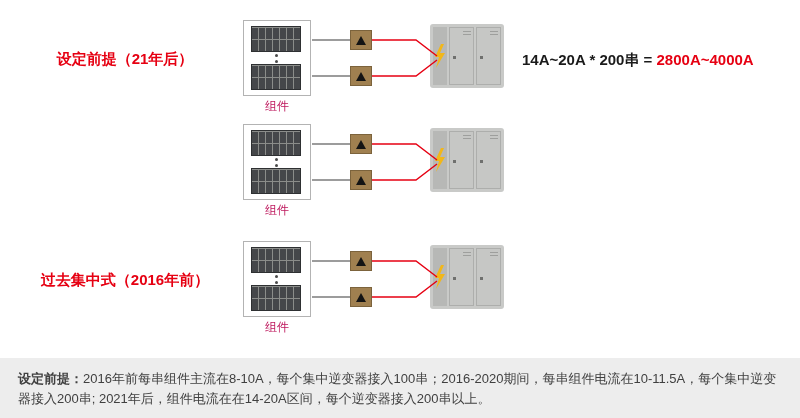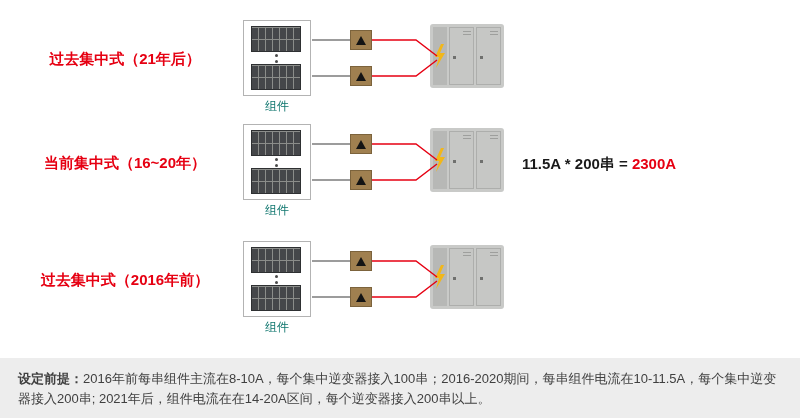--- a/index.html
+++ b/index.html
@@ -22,21 +22,21 @@
     background-image:
       repeating-linear-gradient(90deg,transparent 0 6px,#8b8d8a 6px 7px),
       repeating-linear-gradient(0deg,transparent 0 11px,#8b8d8a 11px 12px);
   }
   .panel-top{top:5px;}
   .panel-bottom{top:43px;}
   .dots{position:absolute;left:31px;top:33px;width:3px;}
   .dots i{display:block;width:3px;height:3px;background:#4a4a4a;border-radius:50%;margin-bottom:3px;}
   .module-caption{
     position:absolute;left:243px;top:88px;width:68px;text-align:center;
-    font-size:12px;color:#0f766e;
+    font-size:12px;color:#be185d;
   }
   .wires{position:absolute;left:300px;top:0;width:145px;height:100px;overflow:visible;z-index:3;}
   .fuse{
     position:absolute;left:350px;width:22px;height:20px;background:#a08050;
     border:1px solid #7c633c;box-sizing:border-box;z-index:2;
     display:flex;align-items:center;justify-content:center;
   }
   .fuse-top{top:20px;}
   .fuse-bottom{top:56px;}
   .tri{width:0;height:0;border-left:5px solid transparent;border-right:5px solid transparent;border-bottom:9px solid #141414;}
@@ -61,59 +61,21 @@
     box-sizing:border-box;padding:11px 18px 0 18px;font-size:13px;color:#404040;line-height:1.55;
   }
   .footer .prefix{font-weight:700;}
 </style>
 </head>
 <body>
 
 <div class="canvas">
 
   <div class="row" style="top:10px">
-    <div class="row-label">过去集中式（21年后）</div>
-    <div class="module">
-      <div class="panel panel-top"></div>
-      <div class="dots">
-          <i></i>
-          <i></i>
-        </div>
-      <div class="panel panel-bottom"></div>
-    </div>
-    <div class="module-caption">组件</div>
-    <svg class="wires">
-      <path d="M12,30 H50" stroke="#3a3a3a" stroke-width="1.2" fill="none"></path>
-      <path d="M12,66 H50" stroke="#3a3a3a" stroke-width="1.2" fill="none"></path>
-      <path d="M72,30 H116 L137,46" stroke="#e60012" stroke-width="1.4" fill="none"></path>
-      <path d="M72,66 H116 L137,50" stroke="#e60012" stroke-width="1.4" fill="none"></path>
-    </svg>
-    <div class="fuse fuse-top">
-        <span class="tri"></span>
-      </div>
-    <div class="fuse fuse-bottom">
-        <span class="tri"></span>
-      </div>
-    <div class="cabinet">
-      <div class="cab-left">
-        <svg width="12" height="24" viewBox="0 0 12 24">
-          <polygon points="7,0 1,13 5,13 2,24 11,9 6,9 10,0" fill="#f2b719"></polygon>
-        </svg>
-      </div>
-      <div class="cab-door">
-          <span class="handle"></span>
-        </div>
-      <div class="cab-door">
-          <span class="handle"></span>
-        </div>
-    </div>
-  </div>
-
-  <div class="row" style="top:114px">
-    <div class="row-label">当前集中式（16~20年）</div>
+    <div class="row-label">设定前提（21年后）</div>
     <div class="module">
       <div class="panel panel-top"></div>
       <div class="dots">
           <i></i>
           <i></i>
         </div>
       <div class="panel panel-bottom"></div>
     </div>
     <div class="module-caption">组件</div>
     <svg class="wires">
@@ -135,21 +97,58 @@
         </svg>
       </div>
       <div class="cab-door">
           <span class="handle"></span>
         </div>
       <div class="cab-door">
           <span class="handle"></span>
         </div>
     </div>
     <div class="formula">
-      <span>11.5A * 200串 = </span><span class="red">2300A</span>
+      <span>14A~20A * 200串 = </span><span class="red">2800A~4000A</span>
+    </div>
+  </div>
+
+  <div class="row" style="top:114px">
+    <div class="module">
+      <div class="panel panel-top"></div>
+      <div class="dots">
+          <i></i>
+          <i></i>
+        </div>
+      <div class="panel panel-bottom"></div>
+    </div>
+    <div class="module-caption">组件</div>
+    <svg class="wires">
+      <path d="M12,30 H50" stroke="#3a3a3a" stroke-width="1.2" fill="none"></path>
+      <path d="M12,66 H50" stroke="#3a3a3a" stroke-width="1.2" fill="none"></path>
+      <path d="M72,30 H116 L137,46" stroke="#e60012" stroke-width="1.4" fill="none"></path>
+      <path d="M72,66 H116 L137,50" stroke="#e60012" stroke-width="1.4" fill="none"></path>
+    </svg>
+    <div class="fuse fuse-top">
+        <span class="tri"></span>
+      </div>
+    <div class="fuse fuse-bottom">
+        <span class="tri"></span>
+      </div>
+    <div class="cabinet">
+      <div class="cab-left">
+        <svg width="12" height="24" viewBox="0 0 12 24">
+          <polygon points="7,0 1,13 5,13 2,24 11,9 6,9 10,0" fill="#f2b719"></polygon>
+        </svg>
+      </div>
+      <div class="cab-door">
+          <span class="handle"></span>
+        </div>
+      <div class="cab-door">
+          <span class="handle"></span>
+        </div>
     </div>
   </div>
 
   <div class="row" style="top:231px">
     <div class="row-label">过去集中式（2016年前）</div>
     <div class="module">
       <div class="panel panel-top"></div>
       <div class="dots">
           <i></i>
           <i></i>

